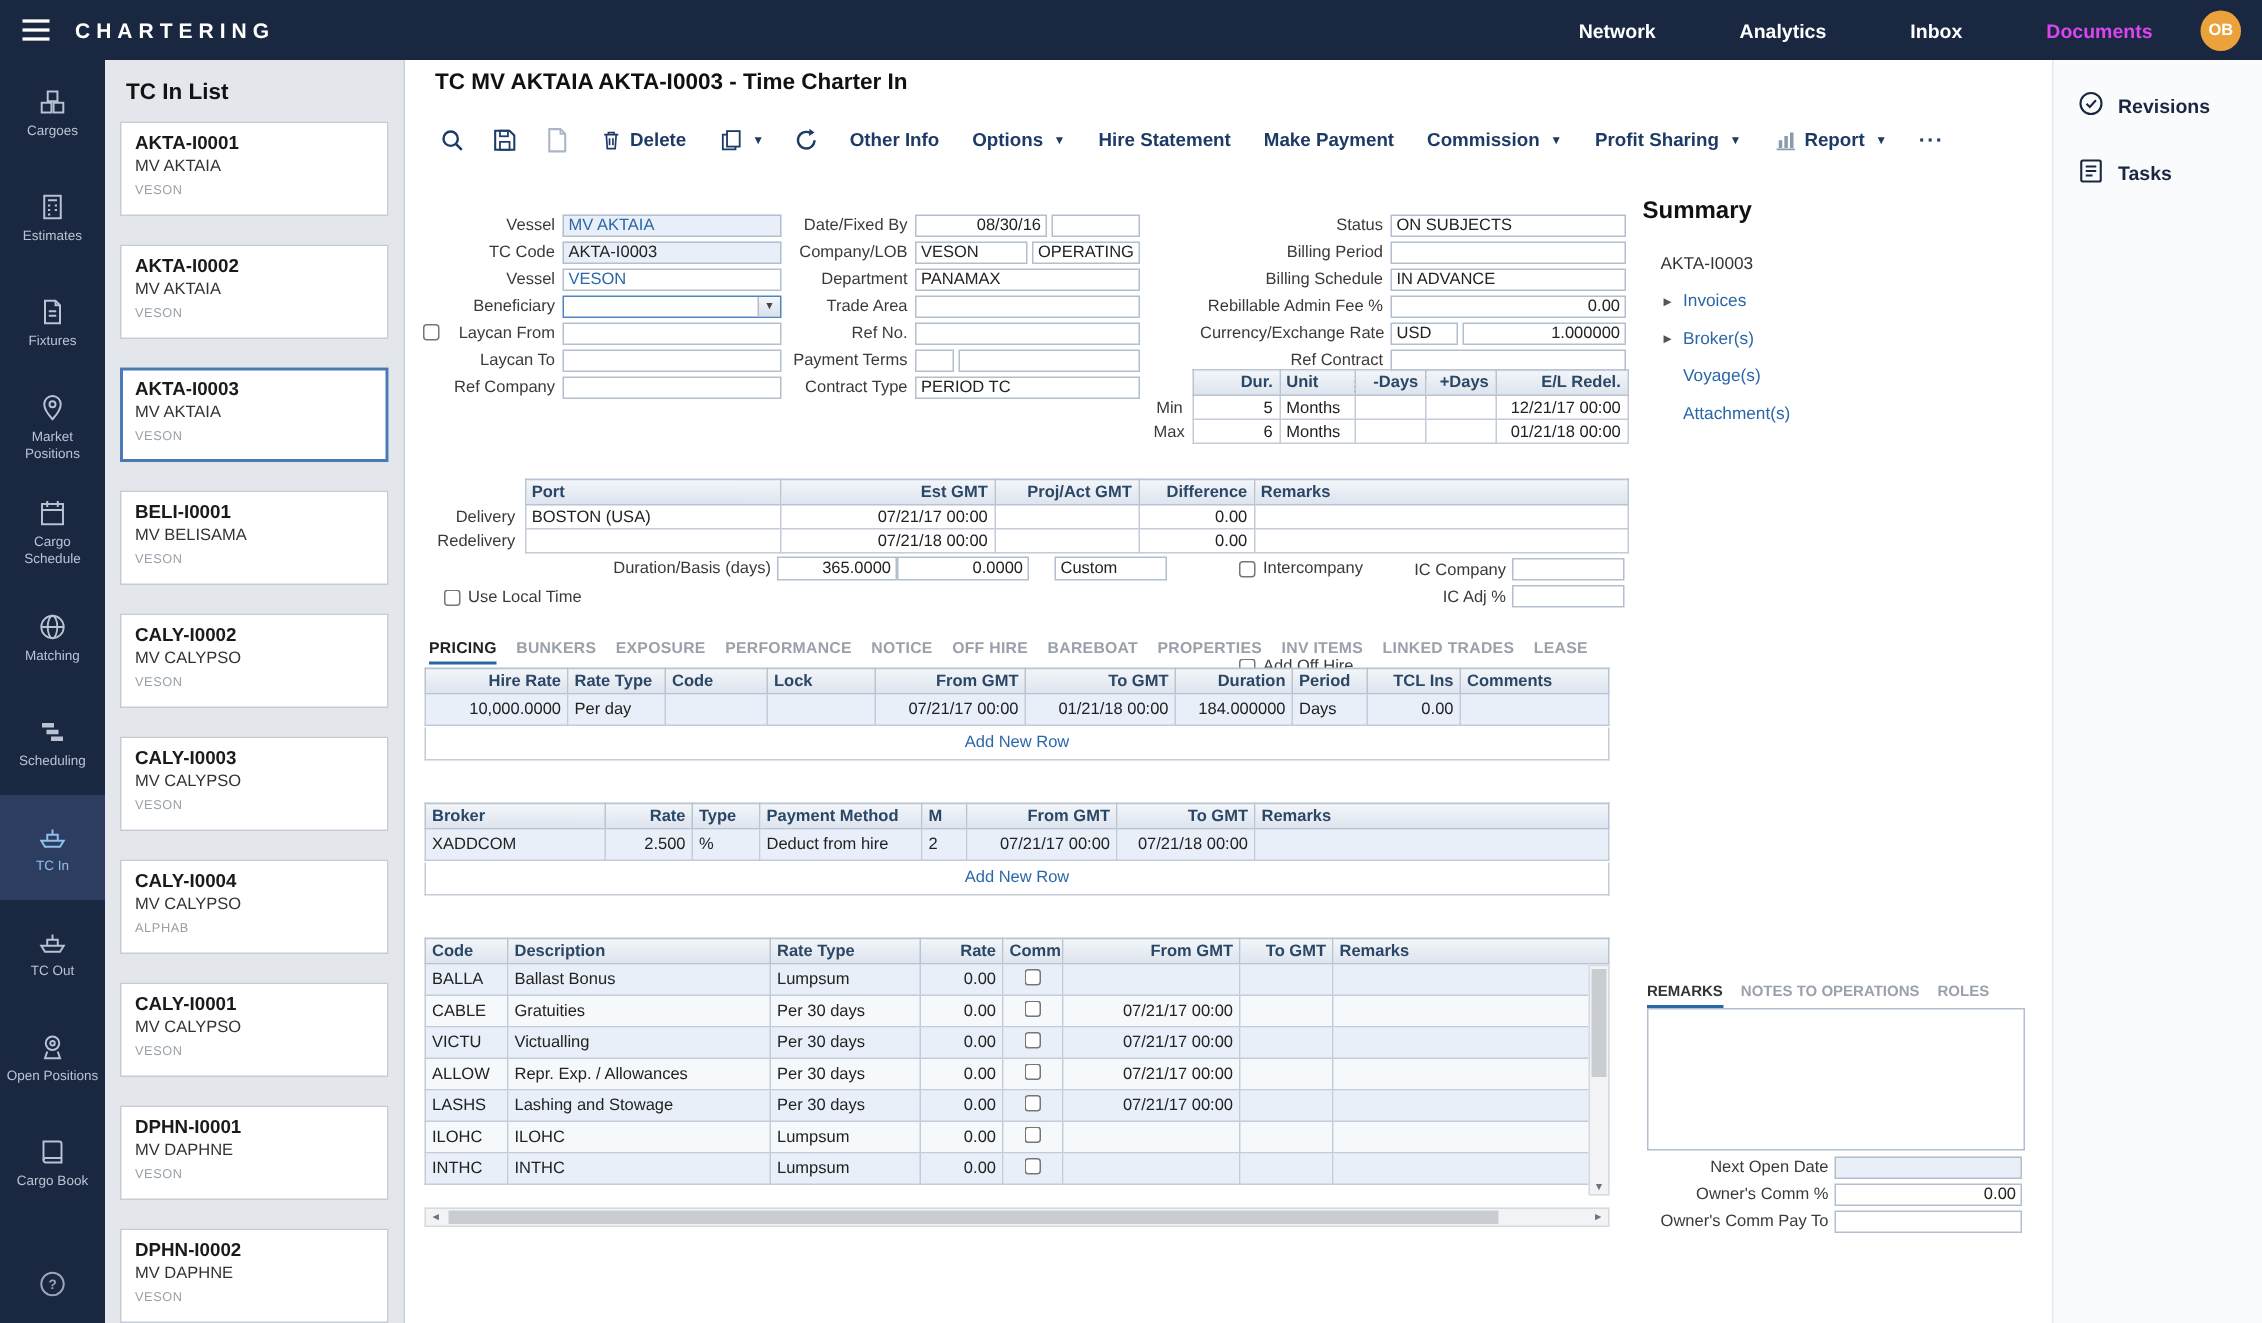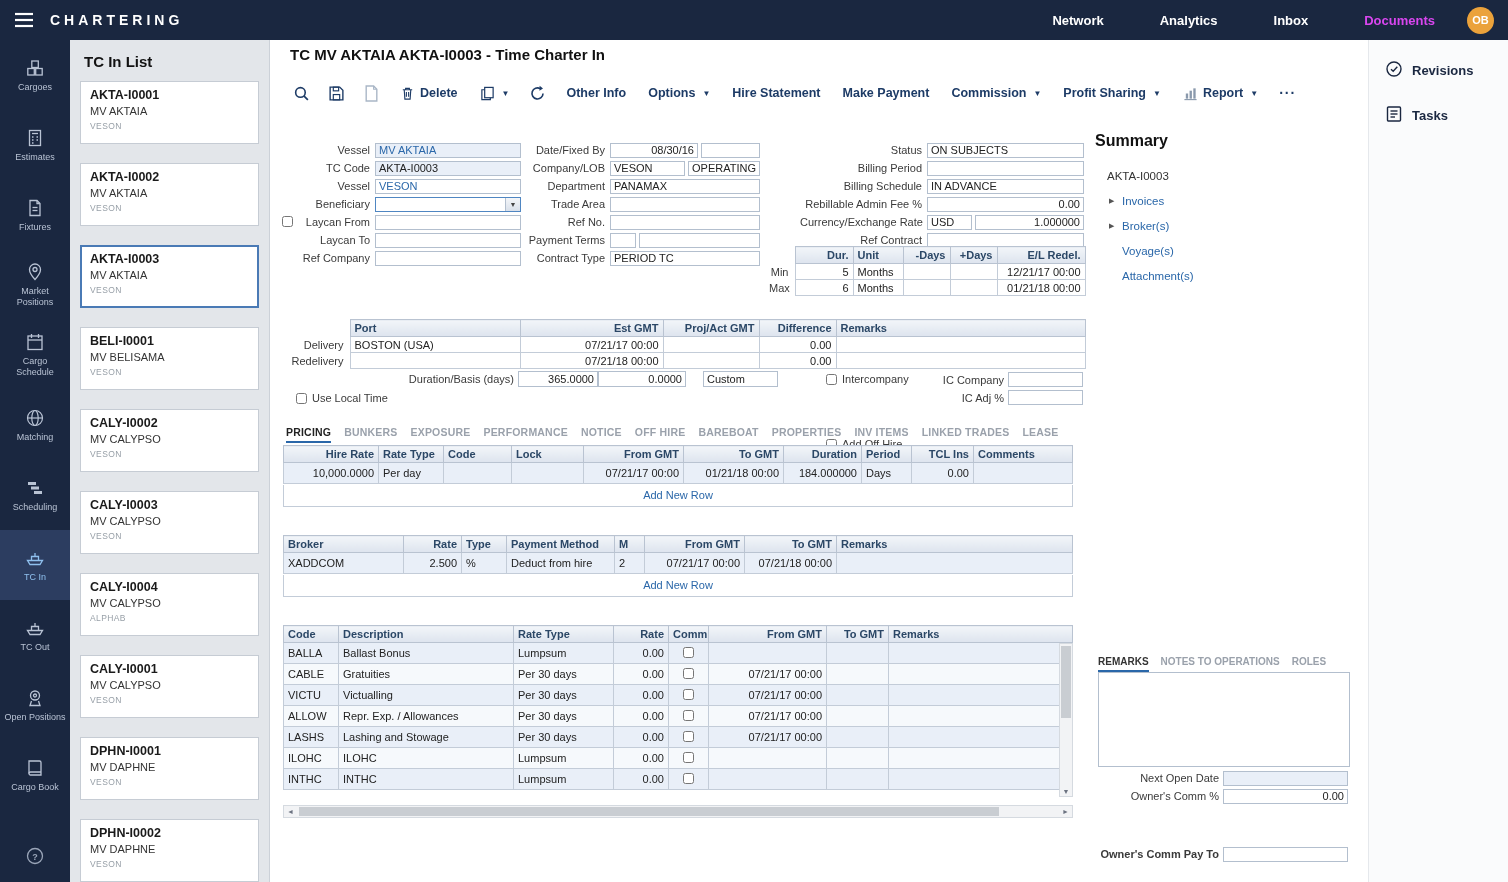--- a/index.html
+++ b/index.html
@@ -184,21 +184,21 @@
   .summary-link { color:#2a67a9; margin-left:27px; margin-bottom:13px; position:relative; cursor:pointer; }
   .summary-link .tri { position:absolute; left:-13px; top:2px; color:#555; font-size:7px; }
 
   
   .remarks-tabs { position:absolute; left:828px; top:616px; display:flex; gap:12px; font-size:10px; font-weight:bold; color:#9aa1ab; }
   .remarks-tabs .tab.active { color:#333; border-bottom:2px solid #2a67a9; }
   .remarks-box { position:absolute; left:828px; top:632px; width:252px; height:95px; border:1px solid #b3bfce; background:#fff; cursor:text; }
   .rm-row { position:absolute; left:828px; display:flex; align-items:center; height:16px; font-size:11px; }
   .rm-row .rm-label { width:125px; text-align:right; padding-right:4px; color:#3a3a3a; white-space:nowrap; }
   .rm-row .fld { width:125px; }
-  .rm-1 { top:730px; } .rm-2 { top:748px; } .rm-3 { top:806px;font-weight:bold; }
+  .rm-1 { top:730px; } .rm-2 { top:748px; } .rm-3 { top:766px; }
 
   
   .rightpanel { width:140px; flex:0 0 140px; background:#fafbfc; border-left:1px solid #e5e8ec; padding-top:8px; }
   .rp-item { display:flex; align-items:center; gap:9px; color:#1a2740; font-weight:bold; font-size:13px; padding:12px 16px; cursor:pointer; }
   .rp-item svg { width:18px; height:18px; }
 </style>
 <title>TC MV AKTAIA AKTA-I0003 - Time Charter In</title></head>
 <body>
 
 <div class="app">

